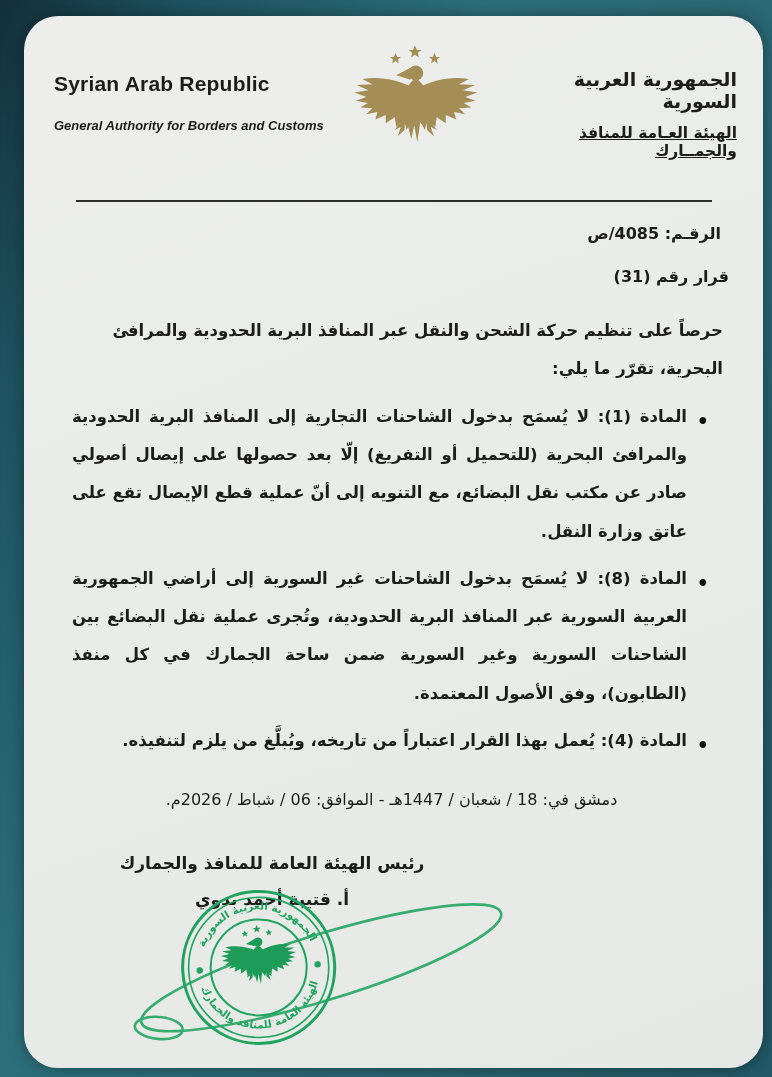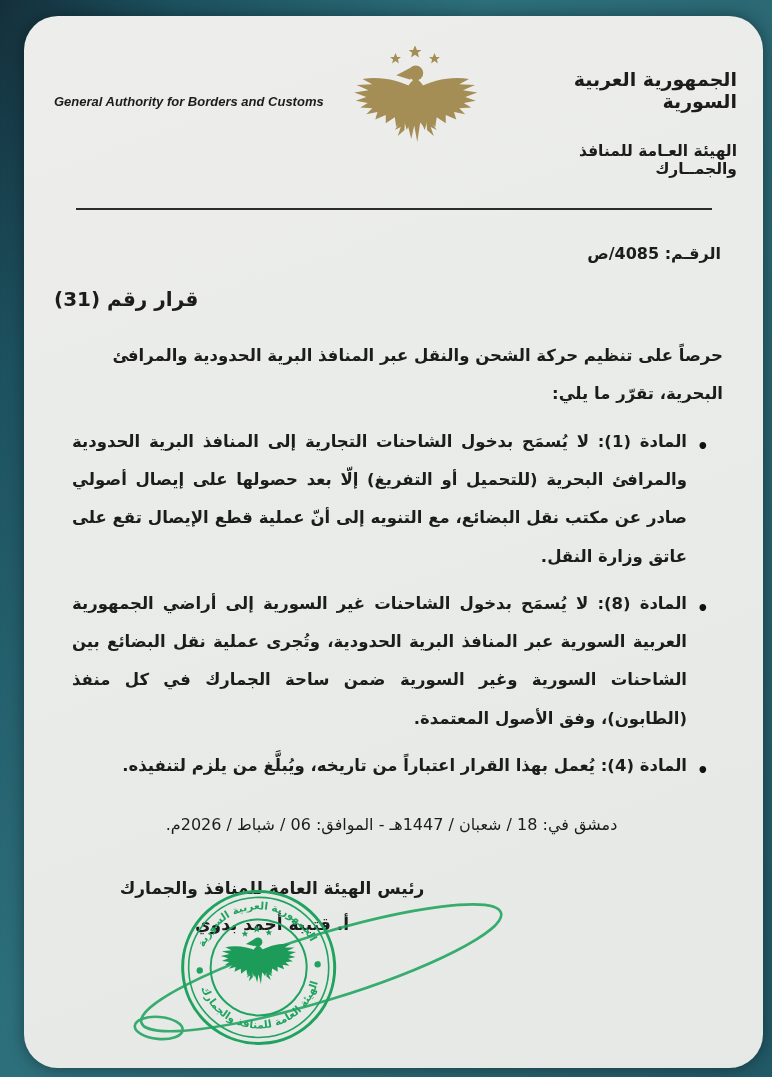--- a/index.html
+++ b/index.html
@@ -14,26 +14,26 @@
     border-radius:34px;box-shadow:0 0 16px rgba(0,0,0,.4);overflow:hidden;
   }
   
   .hdr{display:flex;justify-content:space-between;align-items:flex-start;padding:26px 26px 0 30px;}
   .en-block{width:278px;margin-top:30px;font-family:"Liberation Sans","DejaVu Sans",sans-serif;}
   .en-title{font-size:21px;font-weight:bold;letter-spacing:.2px;}
   .en-sub{font-size:13px;font-weight:bold;margin-top:22px;font-style:italic;}
   .emblem{width:150px;margin-top:4px;flex:0 0 auto;}
   .ar-block{width:240px;margin-top:26px;text-align:right;direction:rtl;}
   .ar-title{font-size:19px;font-weight:bold;}
-  .ar-sub{font-size:15.5px;font-weight:bold;margin-top:30px;}
+  .ar-sub{font-size:15.5px;font-weight:bold;margin-top:12px;text-decoration:underline;}
   .divider{width:636px;margin:30px auto 0 52px;border-top:2.5px solid #2c2c2c;}
   
   .content{direction:rtl;padding:22px 34px 0 30px;font-size:16.5px;}
-  .reference{margin:12px 8px 0 0;font-weight:bold;font-size:16px;}
-  .decision-title{margin:24px 0 0;text-align:left;font-size:20px;font-weight:bold;}
+  .reference{margin:0 8px 0 0;font-weight:bold;font-size:16px;}
+  .decision-title{margin:24px 0 0;text-align:right;font-size:16px;font-weight:bold;}
   .intro{margin:26px 6px 0 0;line-height:2.3;font-weight:bold;}
   ul.articles{list-style:none;margin:10px 18px 0;padding:0 24px 0 0;}
   ul.articles li{position:relative;margin:0 0 9px;line-height:2.32;text-align:justify;font-weight:bold;}
   ul.articles li::before{content:"\2022";position:absolute;right:-22px;top:1px;font-size:19px;color:#111;}
   .date-line{margin:30px 0 0;text-align:center;font-weight:normal;font-size:16px;}
   .signature{width:330px;margin:44px 292px 0 auto;text-align:center;direction:rtl;}
   .sig-title{font-size:17px;font-weight:bold;}
   .sig-name{font-size:17px;font-weight:bold;margin-top:16px;}
   .stamp{position:absolute;left:70px;top:856px;transform:rotate(-3deg);}
 </style>
@@ -58,20 +58,21 @@
       <use href="#leg" transform="matrix(-1,0,0,1,202,0)"></use>
       <path d="M88,86 L114,86 L112,108 L107,102 L103,128 L99,106 L95,124 L90,104 Z"></path>
     </g>
   </defs>
 </svg>
 
 <div class="page">
 
   <header class="hdr">
     <div class="en-block">
+      <div class="en-title">Syrian Arab Republic</div>
       <div class="en-sub">General Authority for Borders and Customs</div>
     </div>
     <div class="emblem">
       <svg viewBox="0 0 200 160" width="150" height="120">
         <use href="#eagle" fill="#a58e55"></use>
       </svg>
     </div>
     <div class="ar-block">
       <div class="ar-title">الجمهورية العربية السورية</div>
       <div class="ar-sub">الهيئة العـامة للمنافذ والجمــارك</div>

